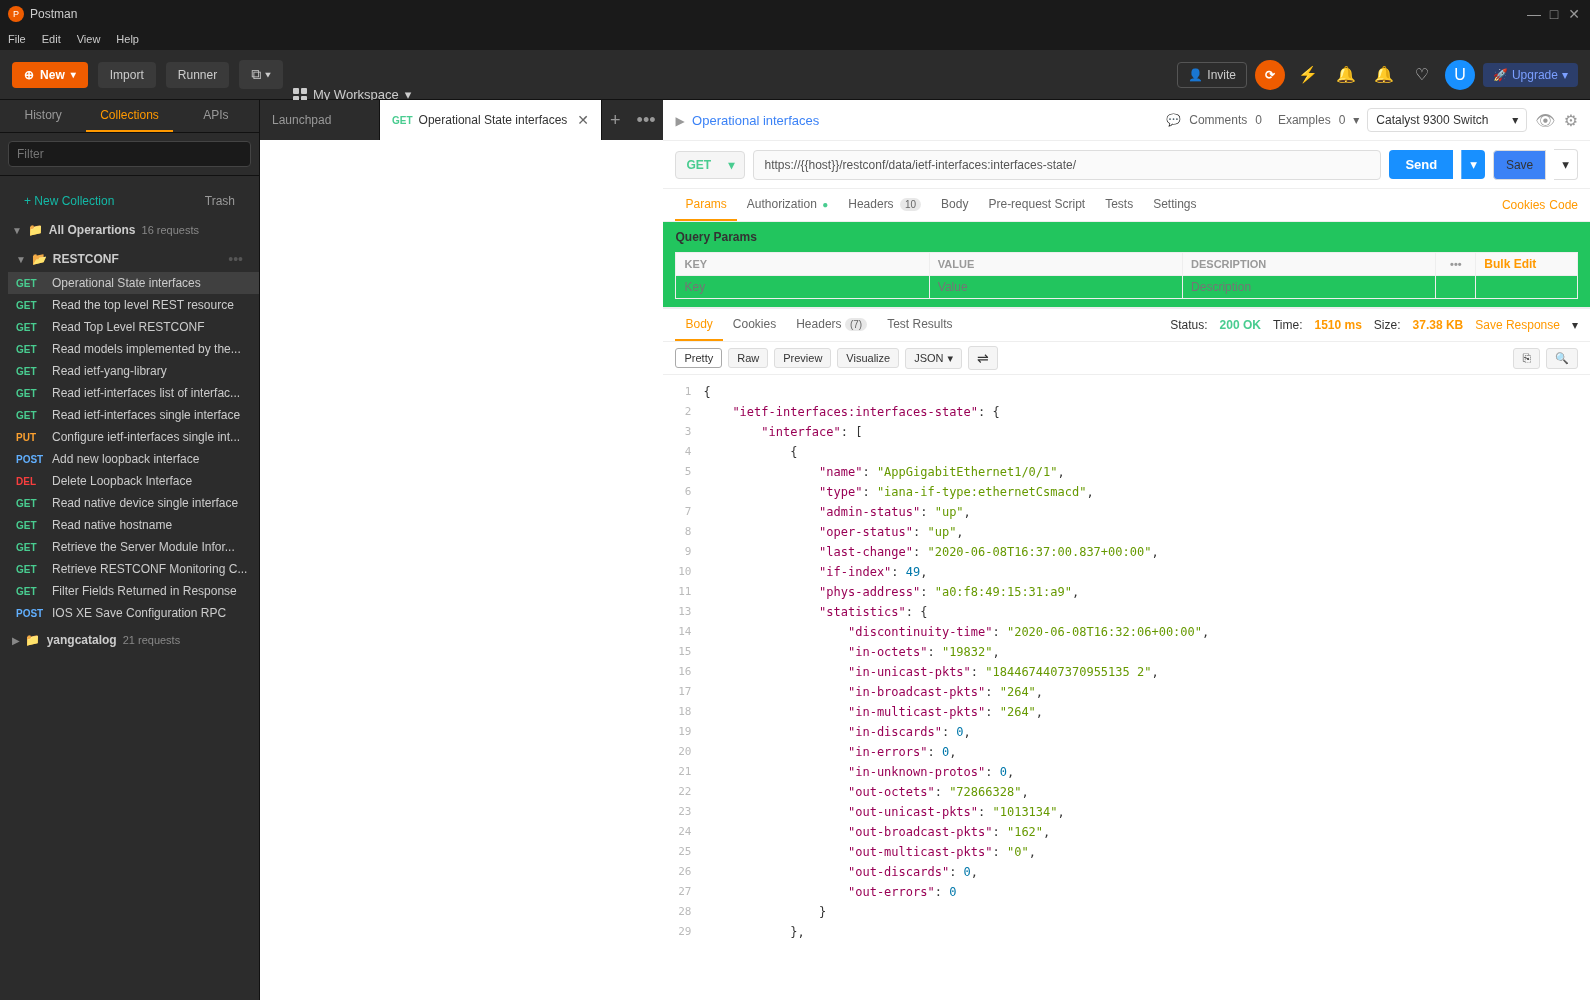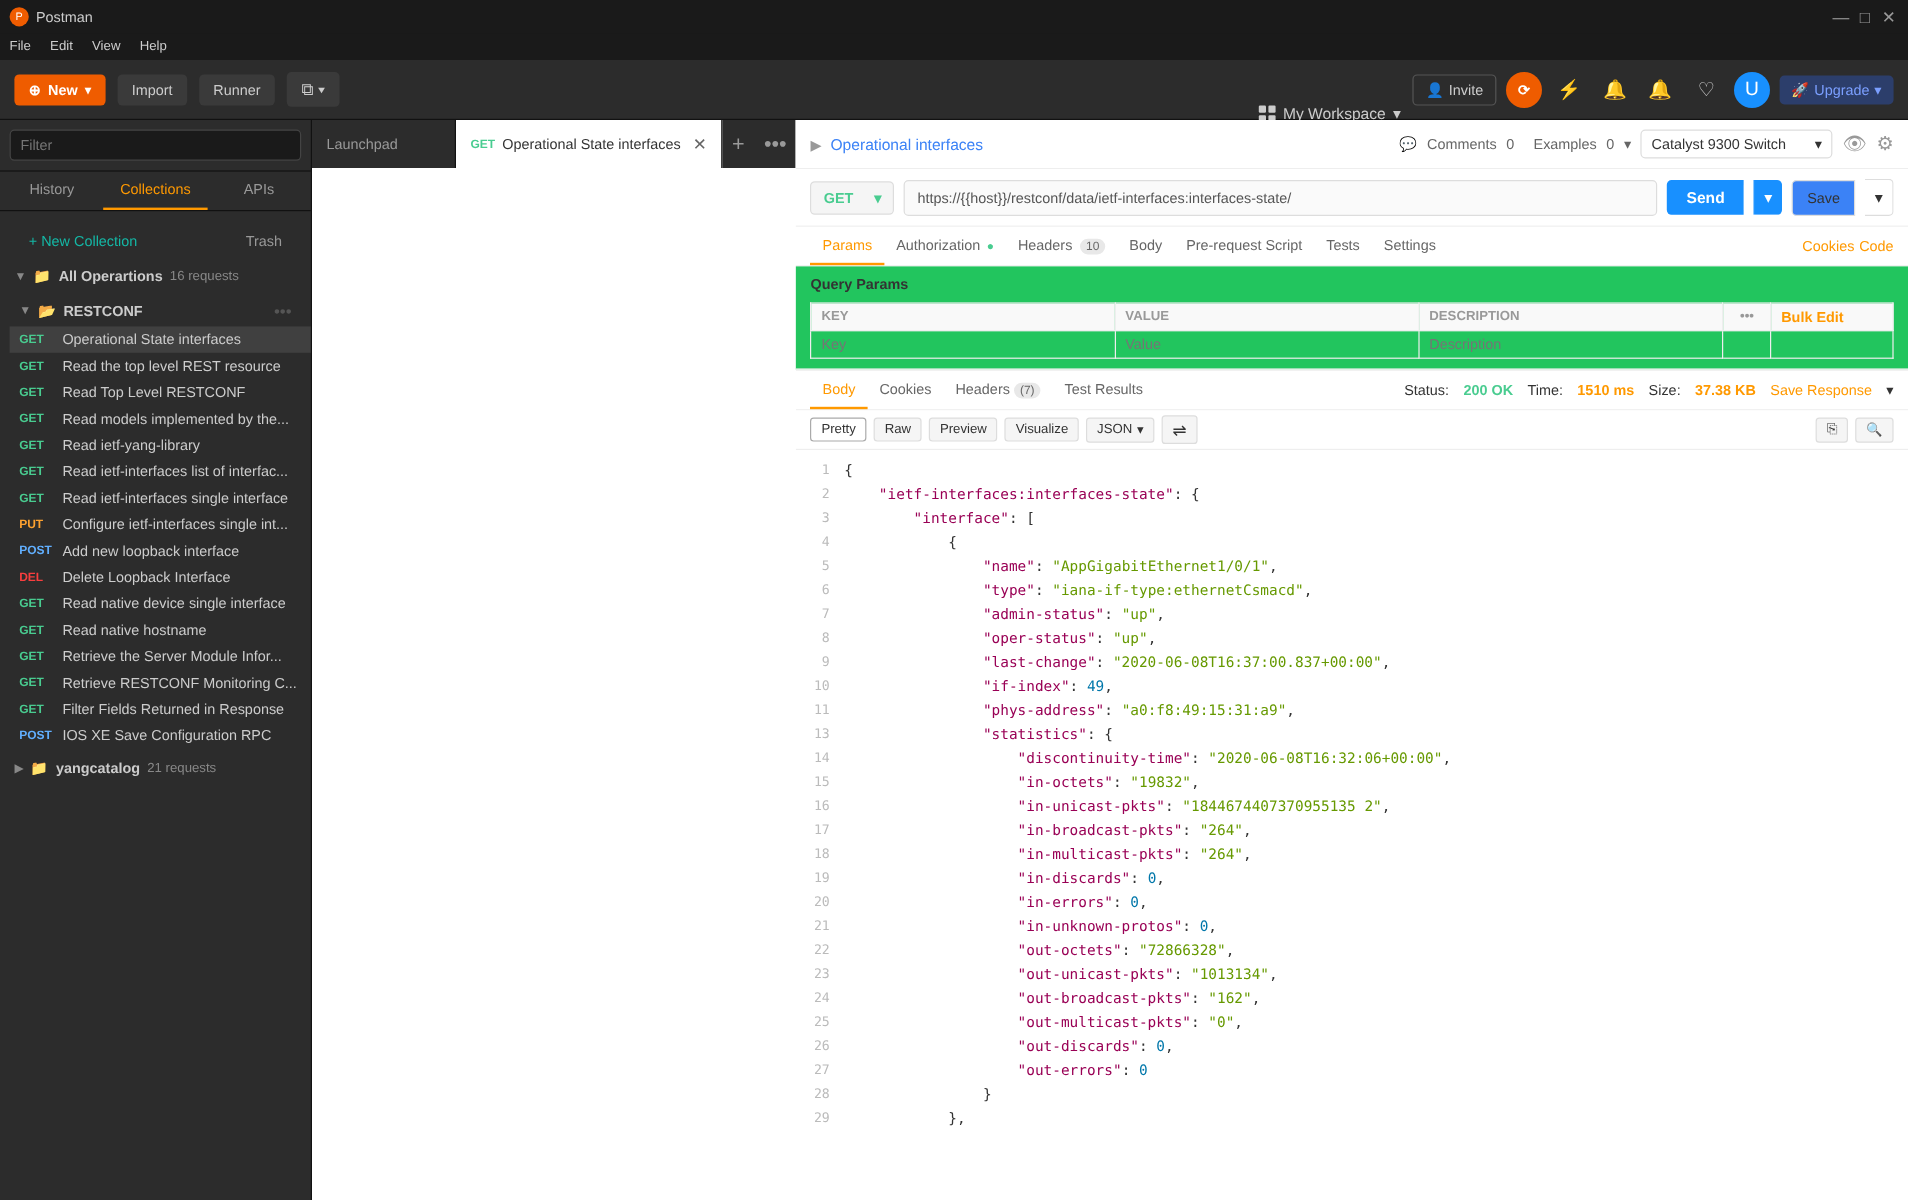--- a/index.html
+++ b/index.html
@@ -12,21 +12,21 @@
     #titlebar-controls { display: flex; gap: 4px; }
     #titlebar-controls span { width: 16px; height: 16px; display: flex; align-items: center; justify-content: center; cursor: pointer; color: #999; font-size: 14px; }
     #menubar { background: #1a1a1a; height: 22px; display: flex; align-items: center; padding: 0 8px; gap: 16px; font-size: 11px; color: #ccc; }
     #menubar span { cursor: pointer; }
 
     
     #toolbar { background: #2c2c2c; height: 50px; display: flex; align-items: center; padding: 0 12px; gap: 10px; border-bottom: 1px solid #111; }
     #new-btn { background: #ef5c00; color: white; border: none; border-radius: 4px; padding: 6px 12px; font-size: 12px; font-weight: 600; cursor: pointer; display: flex; align-items: center; gap: 6px; }
     #new-btn .dropdown-arrow { font-size: 10px; }
     .toolbar-btn { background: #3a3a3a; color: #ccc; border: none; border-radius: 4px; padding: 6px 12px; font-size: 12px; cursor: pointer; }
-    #toolbar-center { flex: 1; display: flex; justify-content: flex-end; align-items: center; margin-top: 40px; }
+    #toolbar-center { flex: 1; display: flex; justify-content: flex-start; align-items: center; margin-top: 40px; }
     #workspace-btn { background: transparent; color: #ccc; border: none; font-size: 13px; cursor: pointer; display: flex; align-items: center; gap: 6px; }
     #workspace-btn .grid-icon { display: grid; grid-template-columns: 1fr 1fr; gap: 2px; width: 14px; height: 14px; }
     #workspace-btn .grid-icon span { background: #ccc; border-radius: 1px; }
     #toolbar-right { display: flex; align-items: center; gap: 8px; }
     .icon-btn { background: transparent; border: none; color: #ccc; cursor: pointer; font-size: 16px; width: 30px; height: 30px; display: flex; align-items: center; justify-content: center; border-radius: 4px; }
     .invite-btn { background: transparent; border: 1px solid #555; color: #ccc; border-radius: 4px; padding: 5px 10px; font-size: 12px; cursor: pointer; display: flex; align-items: center; gap: 4px; }
     #upgrade-btn { background: #2c3e6b; color: #7b9fff; border: none; border-radius: 4px; padding: 5px 10px; font-size: 12px; cursor: pointer; display: flex; align-items: center; gap: 4px; }
     #postman-logo { width: 30px; height: 30px; background: #ef5c00; border-radius: 50%; display: flex; align-items: center; justify-content: center; color: white; font-size: 12px; font-weight: bold; }
 
     
@@ -194,27 +194,27 @@
       <span>🚀</span>
       <span>Upgrade</span>
       <span>▾</span>
     </button>
   </div>
 </div>
 
 <div id="main">
 
   <div id="sidebar">
-    <div id="sidebar-search">
-      <input type="text" placeholder="Filter" style="">
-    </div>
     <div id="sidebar-tabs">
       <div class="sidebar-tab">History</div>
       <div class="sidebar-tab active">Collections</div>
       <div class="sidebar-tab">APIs</div>
+    </div>
+    <div id="sidebar-search">
+      <input type="text" placeholder="Filter" style="">
     </div>
     <div id="sidebar-content">
 
       <div id="new-col-row">
         <span id="new-collection">+ New Collection</span>
         <span id="trash-btn">Trash</span>
       </div>
 
       <div class="collection-section">
         <div class="section-header">

